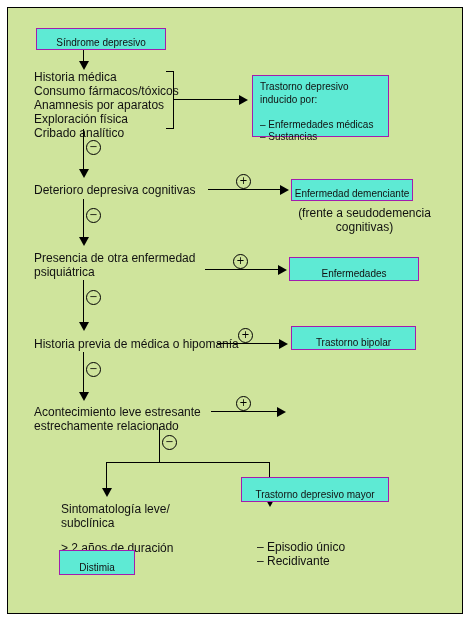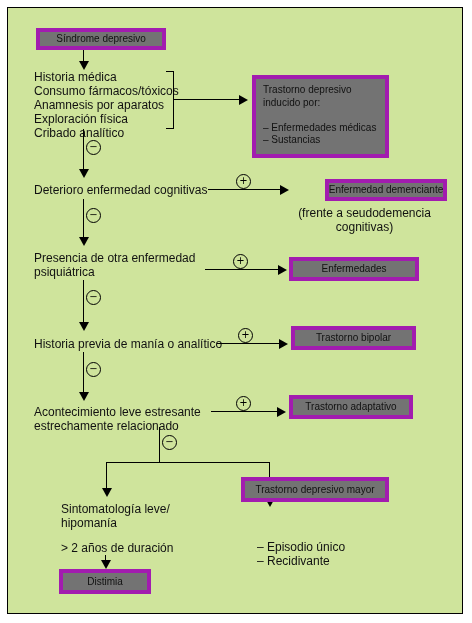--- a/index.html
+++ b/index.html
@@ -21,27 +21,27 @@
     top: 7px;
     width: 456px;
     height: 607px;
     box-sizing: border-box;
     border: 1px solid #000000;
     background: #cfe49c;
   }
   .node {
     position: absolute;
     box-sizing: border-box;
-    background: #737373;
-    border: 4px solid #a21caf;
+    background: #5eead4;
+    border: 1px solid #a21caf;
     color: #111111;
     font-size: 10px;
     line-height: 12px;
     display: flex;
-    align-items: center;
+    align-items: flex-end;
     justify-content: center;
     text-align: center;
     white-space: pre;
   }
   .node.left-align {
     justify-content: flex-start;
     text-align: left;
     padding: 5px 7px;
     display: block;
   }
@@ -119,37 +119,37 @@
 Consumo fármacos/tóxicos
 Anamnesis por aparatos
 Exploración física
 Cribado analítico</div>
 
     <div class="bracket" style="left:158px; top:63px; width:8px; height:58px;"></div>
 
     <div class="hline" style="left:166px; top:91px; width:65px;"></div>
     <div class="arrow-right" style="left:231px; top:87px;"></div>
 
-    <div class="node left-align" style="left:244px; top:67px; width:137px; height:83px; line-height:12.6px;">Trastorno depresivo
+    <div class="node left-align" style="left:244px; top:67px; width:137px; height:62px; line-height:12.6px;">Trastorno depresivo
 inducido por:
 
 – Enfermedades médicas
 – Sustancias</div>
 
     <div class="vline" style="left:75px; top:121px; height:42px;"></div>
     <div class="sign" style="left:78px; top:132px;"><span>−</span></div>
     <div class="arrow-down" style="left:71px; top:161px;"></div>
 
-    <div class="plain" style="left:26px; top:175px; width:175px;">Deterioro enfermedad cognitivas</div>
+    <div class="plain" style="left:26px; top:175px; width:175px;">Deterioro depresiva cognitivas</div>
 
     <div class="hline" style="left:200px; top:181px; width:72px;"></div>
     <div class="arrow-right" style="left:272px; top:177px;"></div>
     <div class="sign" style="left:228px; top:166px;"><span>+</span></div>
 
-    <div class="node" style="left:283px; top:171px; width:122px; height:22px;margin-left:34px;">
+    <div class="node" style="left:283px; top:171px; width:122px; height:22px;">
       <span>Enfermedad demenciante</span>
     </div>
     <div class="plain center" style="left:283px; top:198px; width:147px;">(frente a seudodemencia
 cognitivas)</div>
 
     <div class="vline" style="left:75px; top:191px; height:40px;"></div>
     <div class="sign" style="left:78px; top:200px;"><span>−</span></div>
     <div class="arrow-down" style="left:71px; top:229px;"></div>
 
     <div class="plain" style="left:26px; top:243px; width:175px;">Presencia de otra enfermedad
@@ -160,65 +160,62 @@
     <div class="sign" style="left:225px; top:246px;"><span>+</span></div>
 
     <div class="node" style="left:281px; top:249px; width:130px; height:24px;">
       <span>Enfermedades</span>
     </div>
 
     <div class="vline" style="left:75px; top:272px; height:44px;"></div>
     <div class="sign" style="left:78px; top:282px;"><span>−</span></div>
     <div class="arrow-down" style="left:71px; top:314px;"></div>
 
-    <div class="plain" style="left:26px; top:329px; width:200px;">Historia previa de manía o analítico</div>
+    <div class="plain" style="left:26px; top:329px; width:200px;">Historia previa de médica o hipomanía</div>
 
     <div class="hline" style="left:209px; top:335px; width:62px;"></div>
     <div class="arrow-right" style="left:271px; top:331px;"></div>
     <div class="sign" style="left:230px; top:320px;"><span>+</span></div>
 
     <div class="node" style="left:283px; top:318px; width:125px; height:24px;">
       <span>Trastorno bipolar</span>
     </div>
 
     <div class="vline" style="left:75px; top:344px; height:42px;"></div>
     <div class="sign" style="left:78px; top:354px;"><span>−</span></div>
     <div class="arrow-down" style="left:71px; top:384px;"></div>
 
     <div class="plain" style="left:26px; top:397px; width:190px;">Acontecimiento leve estresante
 estrechamente relacionado</div>
 
     <div class="hline" style="left:203px; top:403px; width:66px;"></div>
     <div class="arrow-right" style="left:269px; top:399px;"></div>
     <div class="sign" style="left:228px; top:388px;"><span>+</span></div>
 
-    <div class="node" style="left:281px; top:387px; width:124px; height:24px;">
-      <span>Trastorno adaptativo</span>
-    </div>
 
     <div class="vline" style="left:151px; top:419px; height:35px;"></div>
     <div class="sign" style="left:154px; top:427px;"><span>−</span></div>
 
     <div class="hline" style="left:98px; top:454px; width:163px;"></div>
 
     <div class="vline" style="left:98px; top:454px; height:28px;"></div>
     <div class="arrow-down" style="left:94px; top:480px;"></div>
 
     <div class="vline" style="left:261px; top:454px; height:38px;"></div>
     <div class="arrow-down" style="left:257px; top:490px;"></div>
 
     <div class="plain" style="left:53px; top:494px; width:140px;">Sintomatología leve/
-hipomanía</div>
+subclínica</div>
 
     <div class="plain" style="left:53px; top:533px; width:140px;">&gt; 2 años de duración</div>
 
     <div class="vline" style="left:97px; top:547px; height:10px;"></div>
     <div class="arrow-down" style="left:93px; top:552px;"></div>
 
-    <div class="node" style="left:51px; top:561px; width:92px; height:25px;">
+    <div class="node" style="left:51px; top:542px; width:76px; height:25px;">
       <span>Distimia</span>
     </div>
 
     <div class="node" style="left:233px; top:469px; width:148px; height:25px;">
       <span>Trastorno depresivo mayor</span>
     </div>
     <div class="plain" style="left:249px; top:532px; width:140px;">– Episodio único
 – Recidivante</div>
 
   </div>

